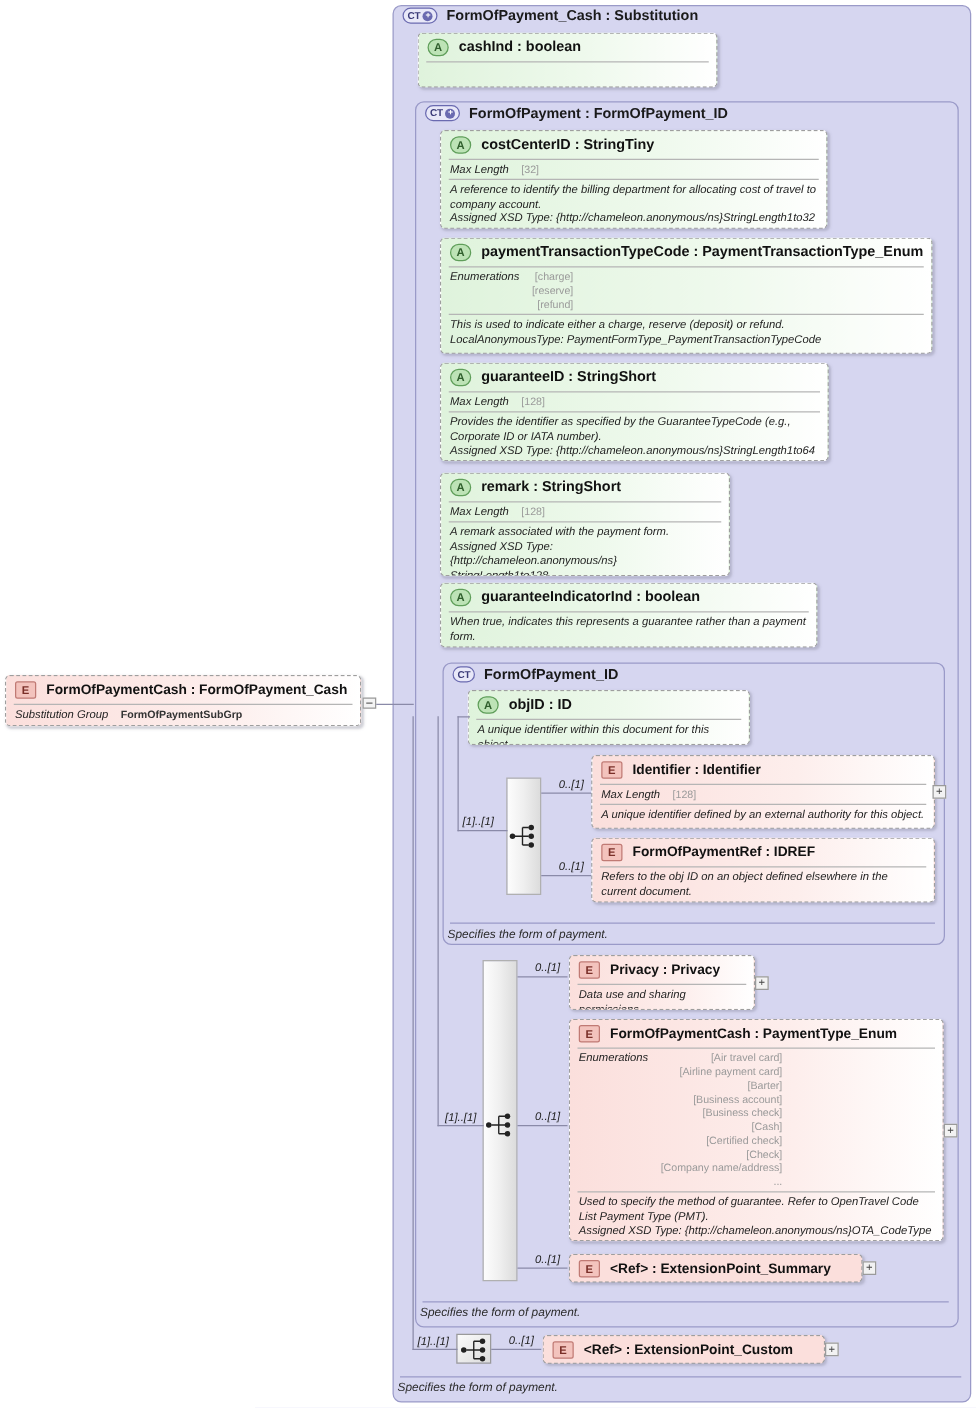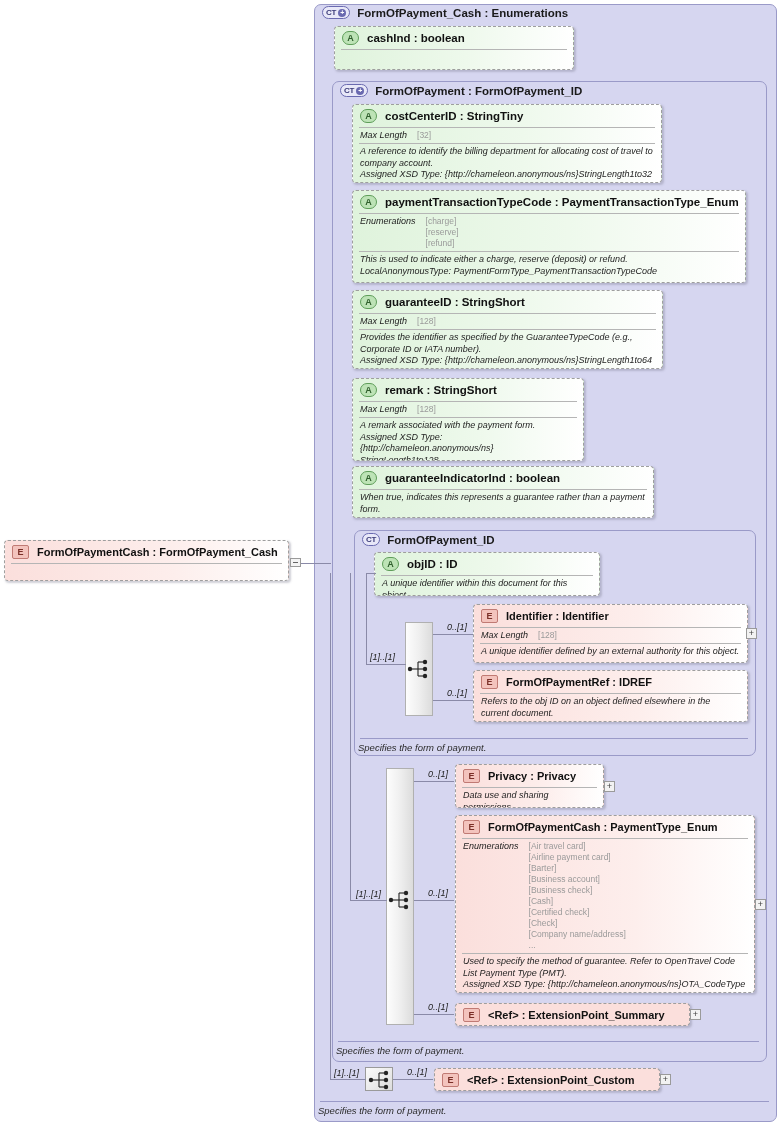--- a/index.html
+++ b/index.html
@@ -128,20 +128,21 @@
     background: #b5b5b5;
     margin: 0 6px;
   }
   .facet {
     display: flex;
     padding: 2px 7px 2px 7px;
     font-size: 9px;
     font-style: italic;
     color: #222;
     white-space: nowrap;
+    text-align: right;
   }
   .facet .f-label { font-style: italic; }
   .facet .f-vals {
     margin-left: 10px;
     font-style: normal;
     color: #9a9a9a;
     font-size: 8.5px;
     line-height: 11px;
     white-space: pre-line;
   }
@@ -212,21 +213,21 @@
 <body>
 
 <div id="canvas">
 
   <div class="ct-box" style="left:314px; top:4px; width:463px; height:1118px;"></div>
   <div class="ct-head" style="left:322px; top:6px;">
     <span class="badge-ct">
       <span>CT</span>
         <span class="plus-mini">+</span>
     </span>
-    <span>FormOfPayment_Cash : Enumerations</span>
+    <span>FormOfPayment_Cash : Substitution</span>
   </div>
   <div class="ct-caption-rule" style="left:320px; top:1101px; width:449px;"></div>
   <div class="ct-caption" style="left:318px; top:1105px;">Specifies the form of payment.</div>
 
   <div class="node attr" style="left:334px; top:26px; width:240px; height:44px;">
     <div class="node-head">
       <span class="badge-a">A</span>
       <span>cashInd  : boolean</span>
     </div>
     <div class="node-rule"></div>
@@ -480,18 +481,22 @@
     </div>
   </div>
   <div class="expand" style="left:660px; top:1074px;">+</div>
 
   <div class="node elem" style="left:4px; top:540px; width:285px; height:41px;">
     <div class="node-head small">
       <span class="badge-e">E</span>
       <span>FormOfPaymentCash : FormOfPayment_Cash</span>
     </div>
     <div class="node-rule"></div>
+    <div class="facet">
+      <span class="f-label">Substitution Group</span>
+      <span class="f-vals" style="color:#333; font-size:8.5px; font-weight:bold;">FormOfPaymentSubGrp</span>
+    </div>
   </div>
 
   <div class="sg-connector" style="left:290px; top:558px;"></div>
   <div class="line-h" style="left:301px; top:563px; width:30px;"></div>
 
 </div>
 
 </body></html>

